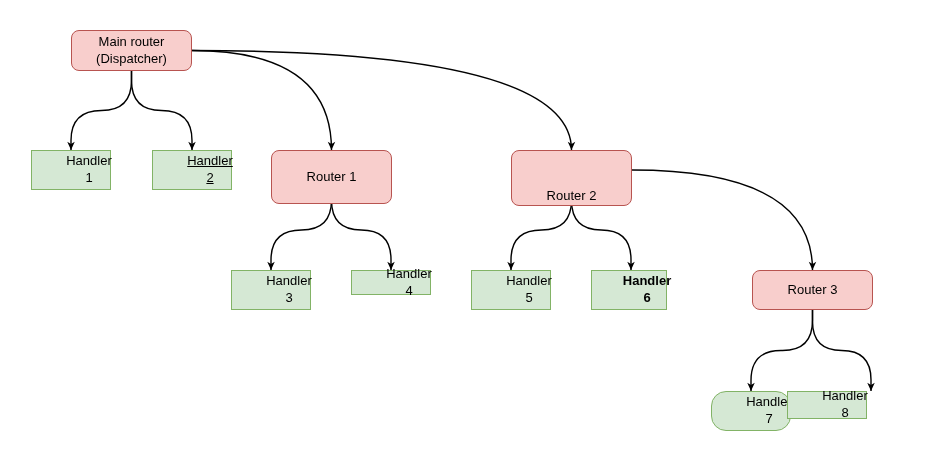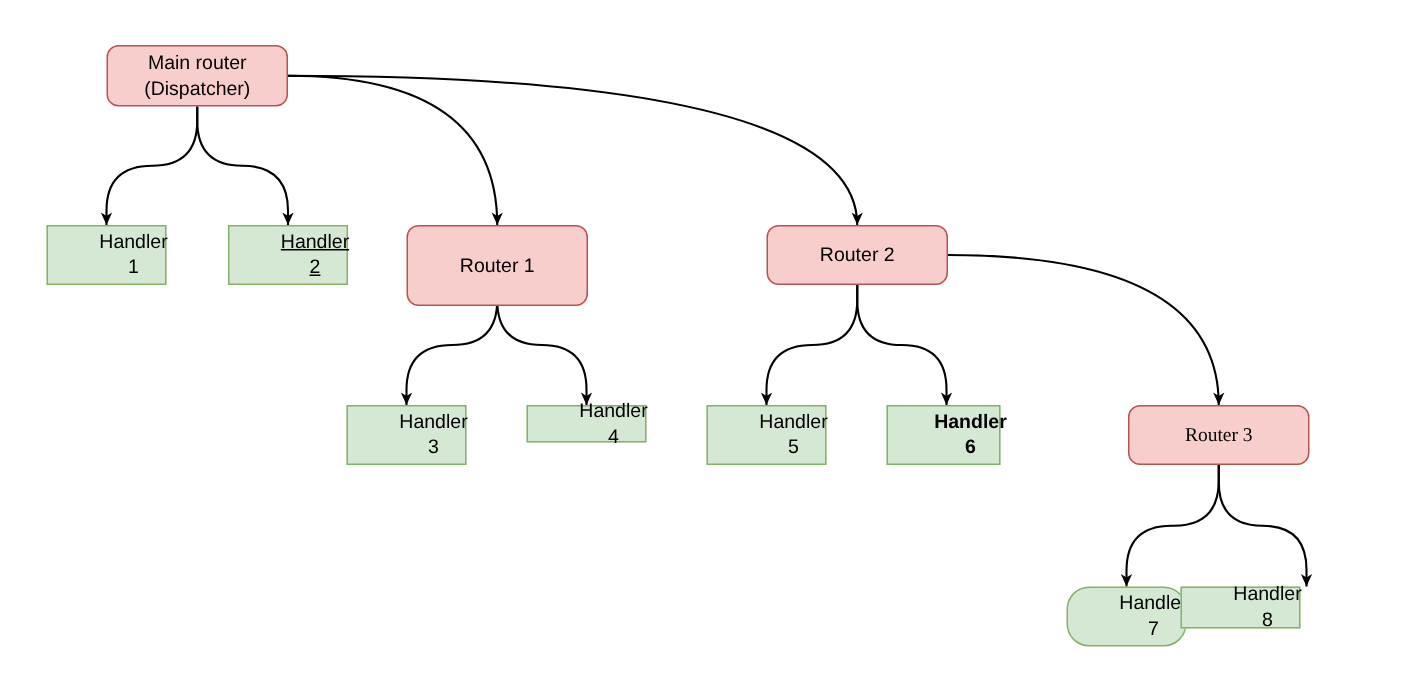--- a/index.html
+++ b/index.html
@@ -81,36 +81,36 @@
       </div>
       <div class="node kind-handler shape-rect" style="left: 31px; top: 150px; width: 80px; height: 40px;">
         <span class="node-label">Handler 1</span>
       </div>
       <div class="node kind-handler shape-rect" style="left: 152px; top: 150px; width: 80px; height: 40px; text-decoration: underline;">
         <span class="node-label">Handler 2</span>
       </div>
       <div class="node kind-router shape-rounded" style="left: 271px; top: 150px; width: 121px; height: 54px;">
         <span class="node-label">Router 1</span>
       </div>
-      <div class="node kind-router shape-rounded" style="left: 511px; top: 150px; width: 121px; height: 40px;">
+      <div class="node kind-router shape-rounded" style="left: 511px; top: 150px; width: 121px; height: 56px; align-items: flex-end;">
         <span class="node-label">Router 2</span>
       </div>
       <div class="node kind-handler shape-rect" style="left: 231px; top: 270px; width: 80px; height: 40px;">
         <span class="node-label">Handler 3</span>
       </div>
       <div class="node kind-handler shape-rect" style="left: 351px; top: 270px; width: 80px; height: 25px;">
         <span class="node-label">Handler 4</span>
       </div>
       <div class="node kind-handler shape-rect" style="left: 471px; top: 270px; width: 80px; height: 40px;">
         <span class="node-label">Handler 5</span>
       </div>
       <div class="node kind-handler shape-rect" style="left: 591px; top: 270px; width: 76px; height: 40px; font-weight: bold;">
         <span class="node-label">Handler 6</span>
       </div>
-      <div class="node kind-router shape-rounded" style="left: 752px; top: 270px; width: 121px; height: 40px; font-family: Liberation Serif, serif;">
+      <div class="node kind-router shape-rounded" style="left: 752px; top: 270px; width: 121px; height: 40px;">
         <span class="node-label">Router 3</span>
       </div>
       <div class="node kind-handler shape-rect" style="left: 711px; top: 391px; width: 80px; height: 40px; border-radius: 15px;">
         <span class="node-label">Handler 7</span>
       </div>
       <div class="node kind-handler shape-rect" style="left: 787px; top: 391px; width: 80px; height: 28px;">
         <span class="node-label">Handler 8</span>
       </div>
     </div>
 </div>

